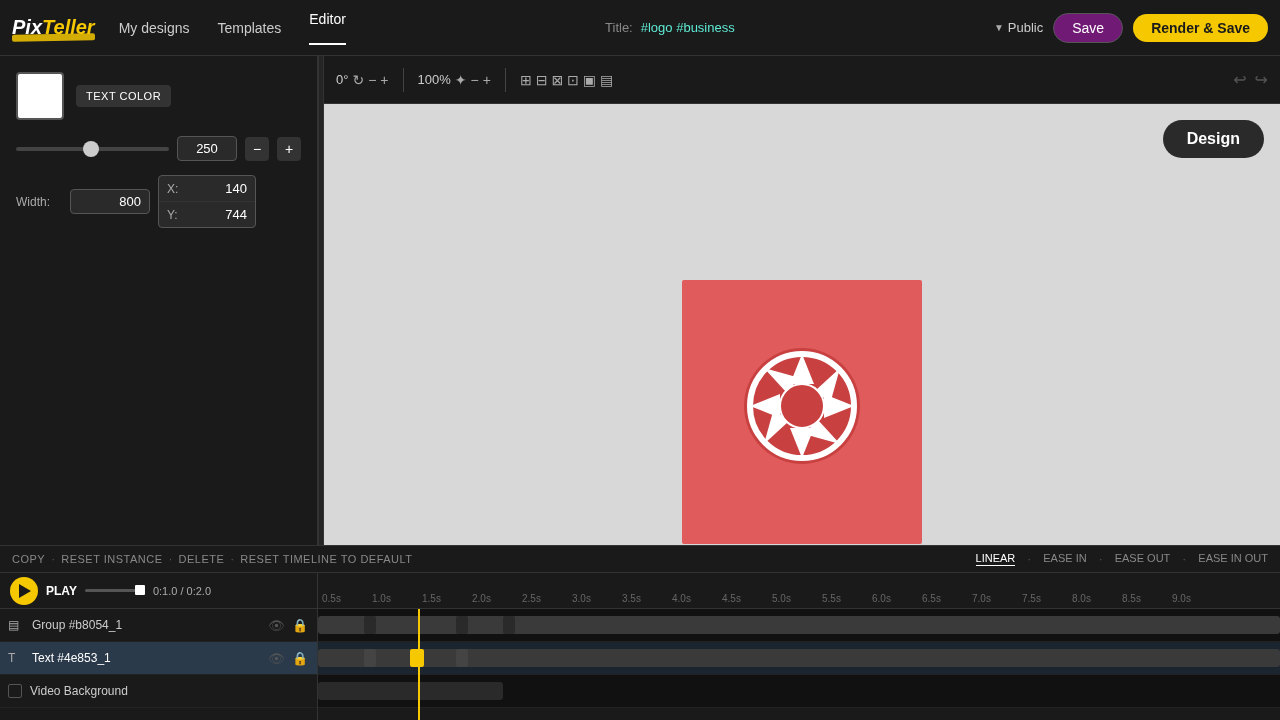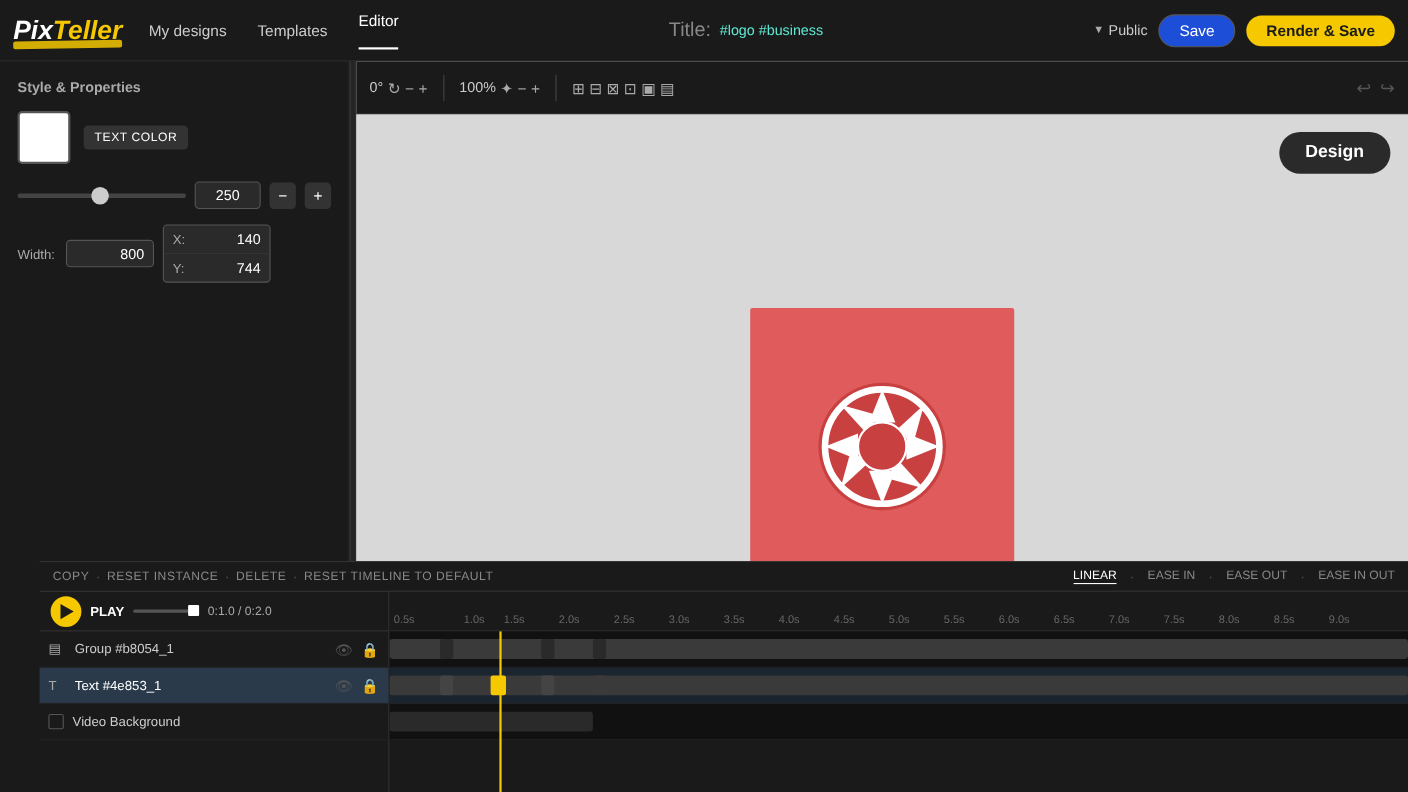--- a/index.html
+++ b/index.html
@@ -8,26 +8,26 @@
     
     .top-nav {
       display: flex; align-items: center; height: 56px;
       background: #1a1a1a; border-bottom: 1px solid #333; padding: 0 12px; gap: 24px;
     }
     .logo { display: flex; align-items: center; }
     .nav-links { display: flex; gap: 28px; align-items: center; }
     .nav-link { color: #ccc; font-size: 14px; cursor: pointer; text-decoration: none; }
     .nav-link.active { color: #fff; border-bottom: 2px solid #fff; padding-bottom: 16px; }
     .nav-center { flex: 1; display: flex; justify-content: center; align-items: center; gap: 8px; }
-    .nav-title-label { color: #888; font-size: 18px; }
+    .nav-title-label { color: #888; font-size: 13px; }
     .nav-title-value { color: #5eead4; font-size: 13px; }
     .nav-right { display: flex; align-items: center; gap: 10px; }
     .visibility-btn { display: flex; align-items: center; gap: 4px; color: #ccc; font-size: 13px; cursor: pointer; }
     .btn-save {
-      background: #1d4ed8; border: 1px solid #555; color: #fff;
+      background: #701a75; border: 1px solid #555; color: #fff;
       padding: 6px 18px; border-radius: 20px; font-size: 14px; cursor: pointer;
     }
     .btn-render {
       background: #f5c800; border: none; color: #1a1a1a;
       padding: 6px 18px; border-radius: 20px; font-size: 14px; cursor: pointer; font-weight: bold;
     }
 
     
     .main-layout { display: flex; height: calc(720px - 56px); }
 
@@ -59,21 +59,21 @@
     }
     .number-field {
       background: #2a2a2a; border: 1px solid #555; color: #fff;
       width: 60px; text-align: center; padding: 4px 6px; border-radius: 4px; font-size: 13px;
     }
     .stepper-btn {
       background: #333; border: none; color: #fff; width: 24px; height: 24px;
       border-radius: 4px; cursor: pointer; font-size: 14px; display: flex; align-items: center; justify-content: center;
     }
     .dim-row { display: flex; gap: 8px; margin-bottom: 8px; }
-    .dim-field-wrap { display: flex; align-items: center; gap: 6px; }
+    .dim-field-wrap { display: flex; align-items: center; gap: 16px; }
     .dim-label { color: #aaa; font-size: 12px; width: 38px; }
     .dim-field {
       background: #2a2a2a; border: 1px solid #555; color: #fff;
       width: 80px; text-align: right; padding: 4px 8px; border-radius: 4px; font-size: 13px;
     }
     .coord-wrap { background: #2a2a2a; border: 1px solid #555; border-radius: 4px; overflow: hidden; }
     .coord-row { display: flex; align-items: center; padding: 5px 8px; border-bottom: 1px solid #333; }
     .coord-row:last-child { border-bottom: none; }
     .coord-label { color: #aaa; font-size: 12px; width: 20px; }
     .coord-val { color: #fff; font-size: 13px; }
@@ -155,21 +155,21 @@
     .tl-playhead {
       position: absolute; top: 0; bottom: 0; width: 2px; background: #f5c800; z-index: 10;
     }
   </style>
 </head>
 <body>
 
 <div class="top-nav">
   <div class="logo">
     <div style="position:relative; display:inline-block;">
-      <span style="font-size:24px; font-weight:900; font-style:italic; color:#fff;">
+      <span style="font-size:20px; font-weight:900; font-style:italic; color:#fff;">
         <span style="color:#fff;">Pix</span><span style="color:#f5c800;">Teller</span>
       </span>
       <div style="position:absolute; bottom:-2px; left:0; width:100%; height:7px; background:#f5c800; border-radius:2px; opacity:0.85; transform:rotate(-1deg);"></div>
     </div>
   </div>
   <div class="nav-links">
     <span class="nav-link">My designs</span>
     <span class="nav-link">Templates</span>
     <span class="nav-link active">Editor</span>
   </div>
@@ -183,21 +183,20 @@
       <span>Public</span>
     </div>
     <button class="btn-save">Save</button>
     <button class="btn-render">Render &amp; Save</button>
   </div>
 </div>
 
 <div class="main-layout">
 
   <div class="left-panel">
-    <div class="panel-subtitle">Style &amp; Properties</div>
 
     <div class="color-row">
       <div class="color-swatch" style="background:#fff;"></div>
       <button class="color-label-btn">TEXT COLOR</button>
     </div>
 
     <div class="slider-row">
       <div class="slider-track">
         <div class="slider-thumb"></div>
       </div>
@@ -286,21 +285,21 @@
         <button class="zoom-btn">−</button>
         <span class="zoom-pct">25%</span>
         <span class="zoom-ratio">1:1</span>
         <span class="zoom-fit">Fit</span>
         <button class="zoom-btn">+</button>
       </div>
     </div>
   </div>
 </div>
 
-<div style="position:absolute; bottom:0; left:0; right:0; height:210px; background:#1a1a1a; border-top:1px solid #333; display:flex; flex-direction:column;margin-left:36px;">
+<div style="position:absolute; bottom:0; left:0; right:0; height:175px; background:#1a1a1a; border-top:1px solid #333; display:flex; flex-direction:column;">
 
   <div class="timeline-actions">
     <span class="tl-action">COPY</span>
     <span class="tl-sep">·</span>
     <span class="tl-action">RESET INSTANCE</span>
     <span class="tl-sep">·</span>
     <span class="tl-action">DELETE</span>
     <span class="tl-sep">·</span>
     <span class="tl-action">RESET TIMELINE TO DEFAULT</span>
     <div class="tl-easing">
@@ -344,21 +343,21 @@
       <div class="track-row">
         <div class="track-check"></div>
         <span style="font-size:12px; color:#ccc; flex:1;">Video Background</span>
       </div>
     </div>
 
     <div style="flex:1; display:flex; flex-direction:column; overflow:hidden; position:relative;">
 
       <div style="display:flex; height:36px; background:#1a1a1a; border-bottom:1px solid #333; font-size:10px; color:#666; align-items:flex-end; padding-bottom:4px; overflow:hidden;">
         <div style="min-width:50px; padding-left:4px;">0.5s</div>
-        <div style="min-width:50px; padding-left:4px;text-align:center;">1.0s</div>
+        <div style="min-width:50px; padding-left:4px;">1.0s</div>
         <div style="min-width:50px; padding-left:4px;">1.5s</div>
         <div style="min-width:50px; padding-left:4px;">2.0s</div>
         <div style="min-width:50px; padding-left:4px;">2.5s</div>
         <div style="min-width:50px; padding-left:4px;">3.0s</div>
         <div style="min-width:50px; padding-left:4px;">3.5s</div>
         <div style="min-width:50px; padding-left:4px;">4.0s</div>
         <div style="min-width:50px; padding-left:4px;">4.5s</div>
         <div style="min-width:50px; padding-left:4px;">5.0s</div>
         <div style="min-width:50px; padding-left:4px;">5.5s</div>
         <div style="min-width:50px; padding-left:4px;">6.0s</div>

